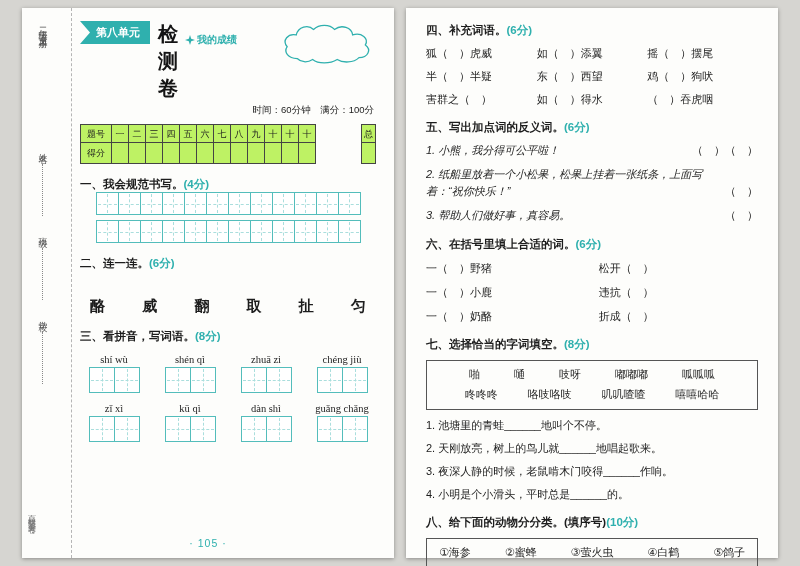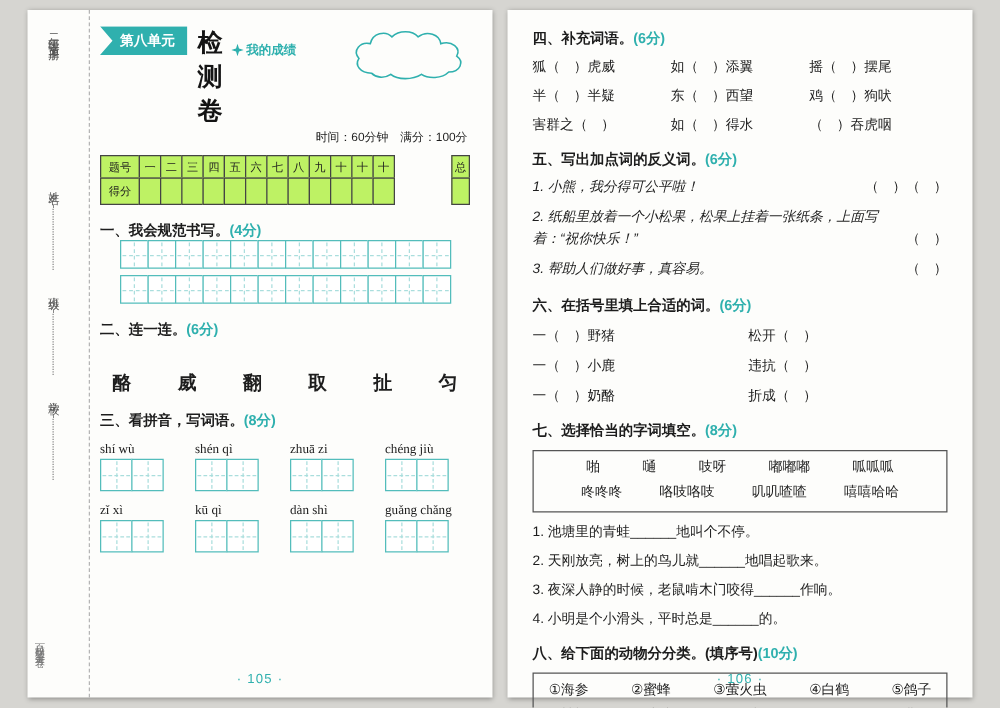--- a/index.html
+++ b/index.html
@@ -49,21 +49,21 @@
   .grid-row + .grid-row { margin-top:5px; }
   .tc { display:block; width:23px; height:23px; border:1px solid #53bdbb; position:relative; background:#fff; }
   .tc + .tc { margin-left:-1px; }
   .tc::before { content:""; position:absolute; left:1px; right:1px; top:50%; border-top:1px dashed #aadedd; }
   .tc::after { content:""; position:absolute; top:1px; bottom:1px; left:50%; border-left:1px dashed #aadedd; }
 
   .pyrow { display:flex; justify-content:space-between; padding:0 6px; margin-top:10px; font-size:11px; font-family:"Liberation Serif","DejaVu Serif",serif; }
   .chrow { display:flex; justify-content:space-between; padding:0 10px; margin-top:26px; font-size:15px; font-weight:bold; }
 
   .wrow { display:flex; justify-content:space-between; margin-top:10px; }
-  .wblock { display:flex; flex-direction:column; width:68px; }
+  .wblock { display:flex; flex-direction:column; align-items:center; width:68px; }
   .py { font-size:10.5px; font-family:"Liberation Serif","DejaVu Serif",serif; margin-bottom:2px; white-space:nowrap; }
   .wgrid { display:flex; }
   .wgrid .tc { width:26px; height:26px; }
 
   
   .idioms { display:flex; margin-top:8px; font-size:11px; }
   .idioms .idm { flex:1; white-space:nowrap; }
   .qline { display:flex; justify-content:space-between; align-items:flex-end; margin-top:7px; font-size:11px; line-height:1.55; }
   .qline .qtext { flex:1;font-style:italic; }
   .qline .br { white-space:nowrap; margin-left:8px; }
@@ -358,14 +358,13 @@
       <div class="anirow">
           <span class="ani">⑥蜻蜓</span>
           <span class="ani">⑦麻雀</span>
           <span class="ani">⑧白鲸</span>
           <span class="ani">⑨海龟</span>
           <span class="ani">⑩燕子</span>
         </div>
     </div>
 
   </div>
-  <div class="pageno">· 106 ·</div>
 </div>
 
 </body></html>

